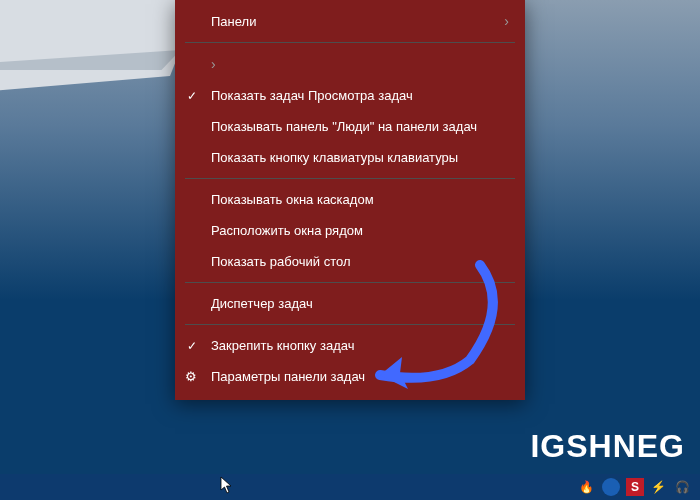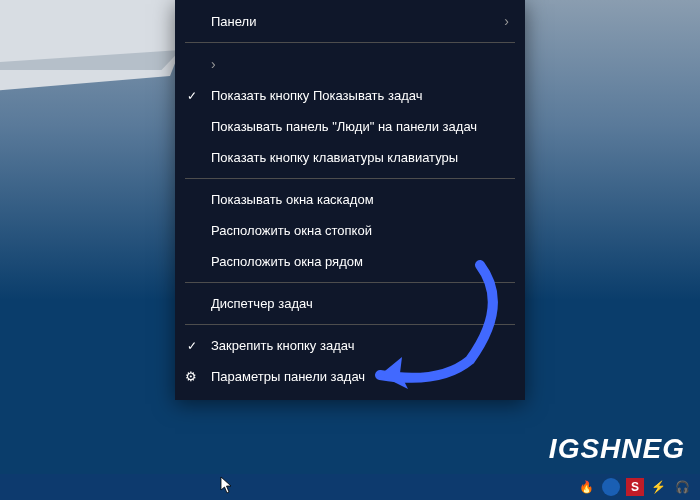--- a/index.html
+++ b/index.html
@@ -37,21 +37,21 @@
       width: 190px;
       height: 20px;
       background: #b5bfc9;
       clip-path: polygon(0 60%, 95% 0, 85% 100%, 0 100%);
     }
     .context-menu {
       position: absolute;
       left: 175px;
       top: 0;
       width: 350px;
-      background: #0f172a;
+      background: #7f1d1d;
       box-shadow: 0 4px 20px rgba(0,0,0,0.5);
       padding: 5px 0 8px 0;
       font-size: 13px;
       color: #ffffff;
     }
     .menu-item {
       display: flex;
       align-items: center;
       padding: 8px 16px 8px 36px;
       position: relative;
@@ -107,24 +107,23 @@
       align-items: center;
       justify-content: center;
       font-size: 12px;
     }
     .watermark {
       position: absolute;
       right: 15px;
       bottom: 35px;
       color: #ffffff;
       font-family: 'Arial Black', sans-serif;
-      font-size: 28px;
+      font-size: 32px;
       font-weight: 900;
       letter-spacing: 1px;
-      font-style: italic;
     }
     .arrow-annotation {
       position: absolute;
       left: 350px;
       top: 255px;
       pointer-events: none;
     }
     .cursor {
       position: absolute;
       left: 220px;
@@ -147,37 +146,37 @@
   <div class="menu-item">
     <span class="label">Панели</span>
     <span class="chevron">›</span>
   </div>
   <div class="separator"></div>
   <div class="menu-item">
     <span class="chevron">›</span>
   </div>
   <div class="menu-item">
     <span class="check">✓</span>
-    <span class="label">Показать кнопку Показывать задач</span>
+    <span class="label">Показать задач Просмотра задач</span>
   </div>
   <div class="menu-item">
     <span class="label">Показывать панель "Люди" на панели задач</span>
   </div>
   <div class="menu-item">
     <span class="label">Показать кнопку клавиатуры клавиатуры</span>
   </div>
   <div class="separator"></div>
   <div class="menu-item">
     <span class="label">Показывать окна каскадом</span>
   </div>
   <div class="menu-item">
-    <span class="label">Расположить окна стопкой</span>
-  </div>
-  <div class="menu-item">
     <span class="label">Расположить окна рядом</span>
+  </div>
+  <div class="menu-item">
+    <span class="label">Показать рабочий стол</span>
   </div>
   <div class="separator"></div>
   <div class="menu-item">
     <span class="label">Диспетчер задач</span>
   </div>
   <div class="separator"></div>
   <div class="menu-item">
     <span class="check">✓</span>
     <span class="label">Закрепить кнопку задач</span>
   </div>

